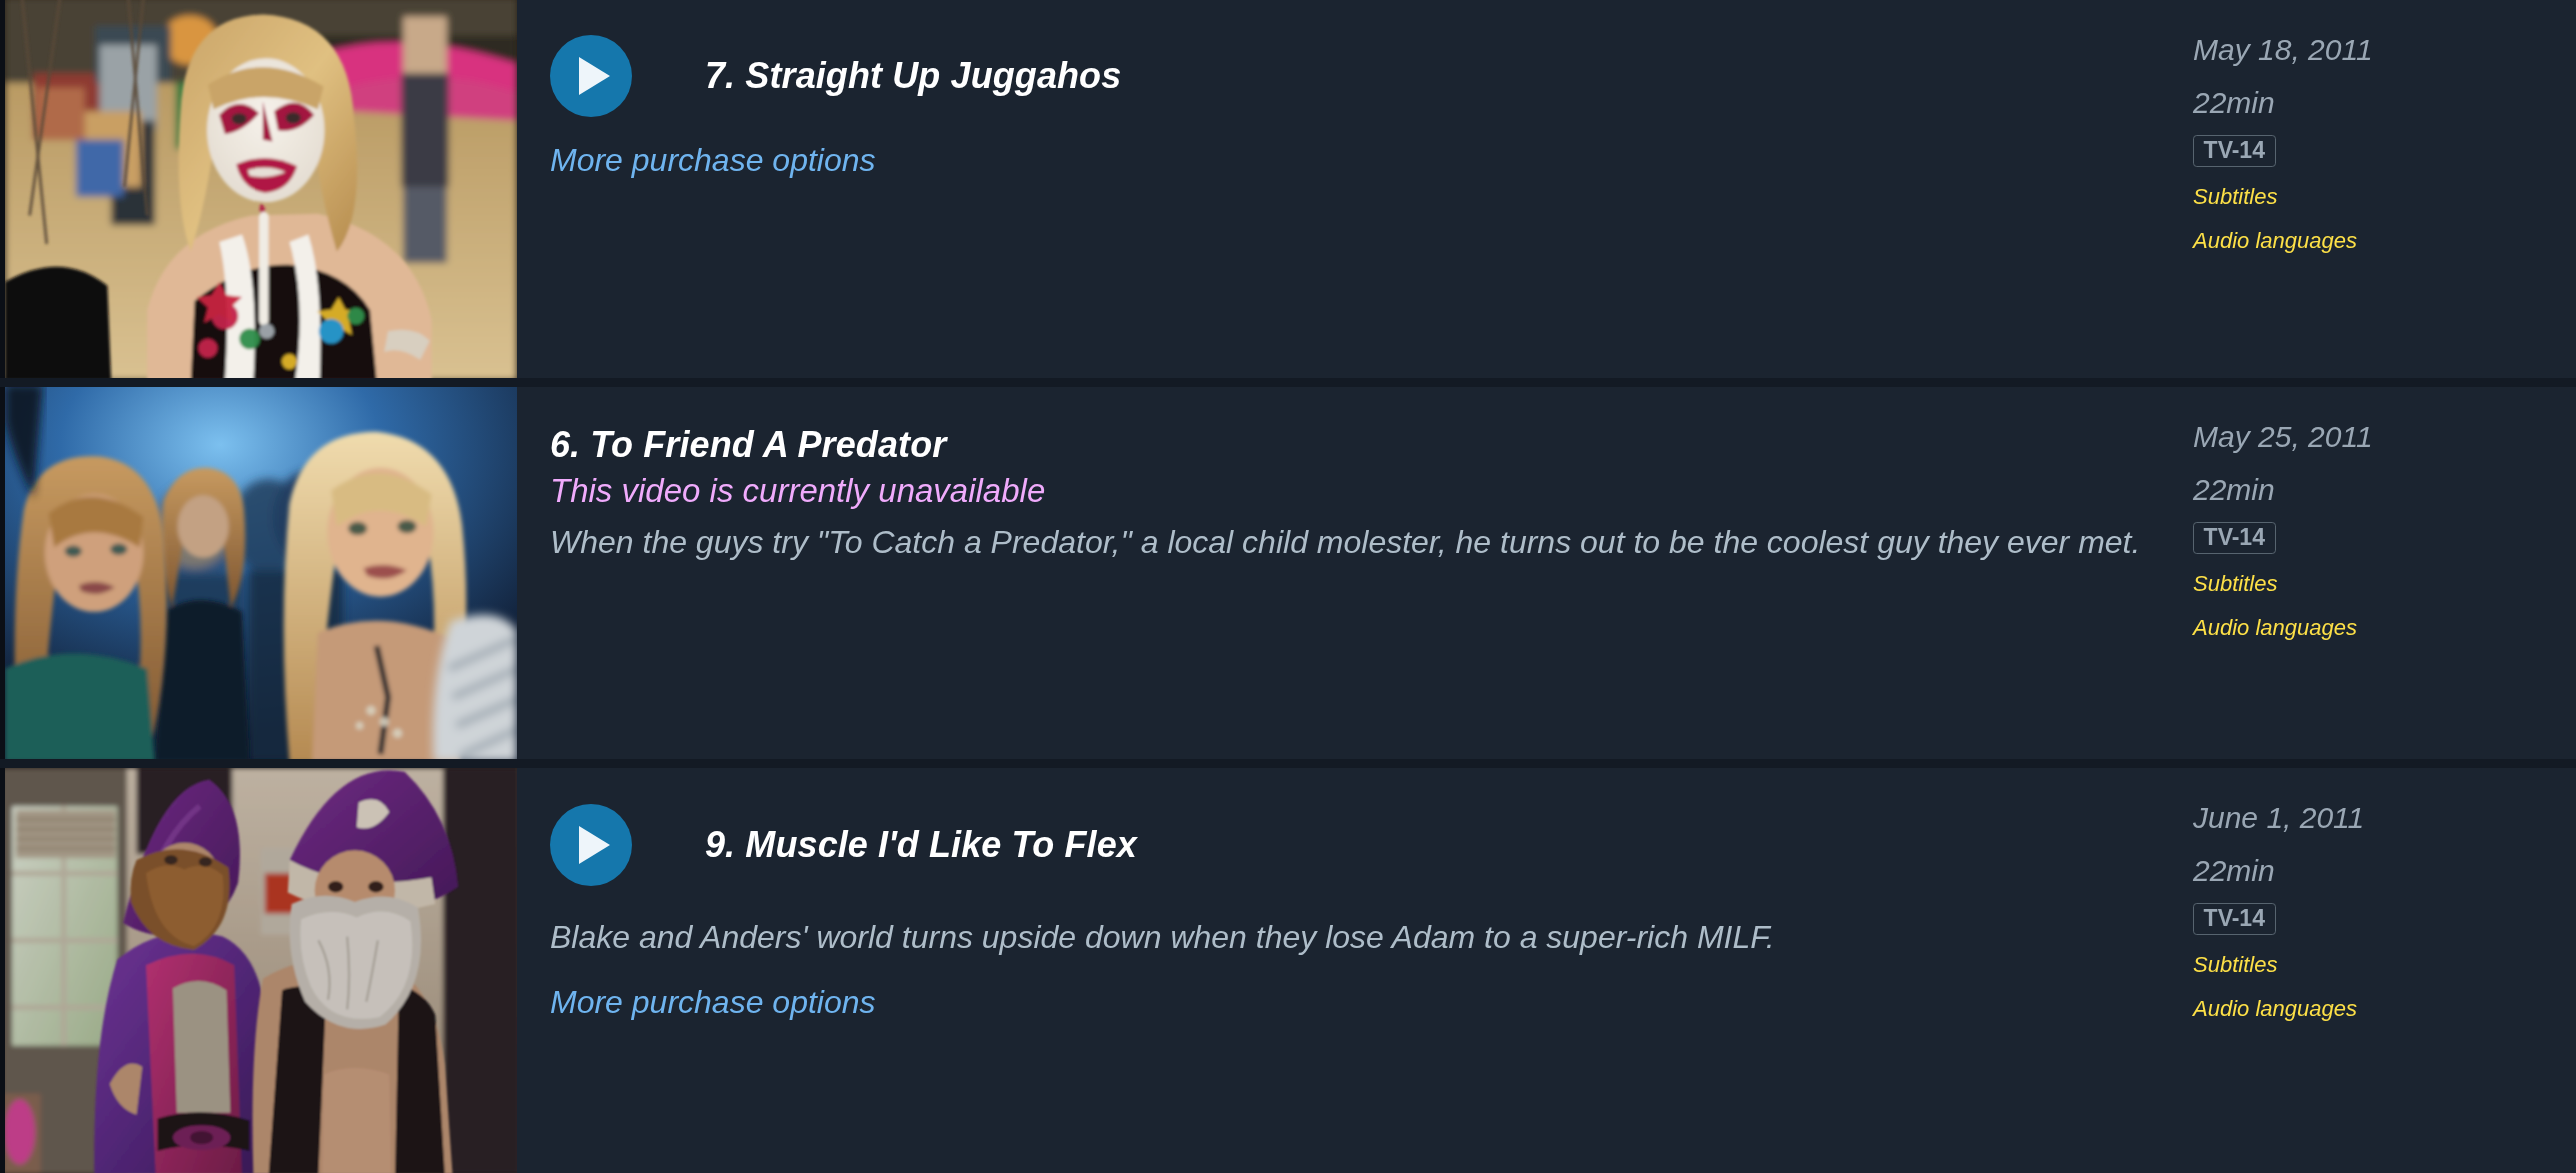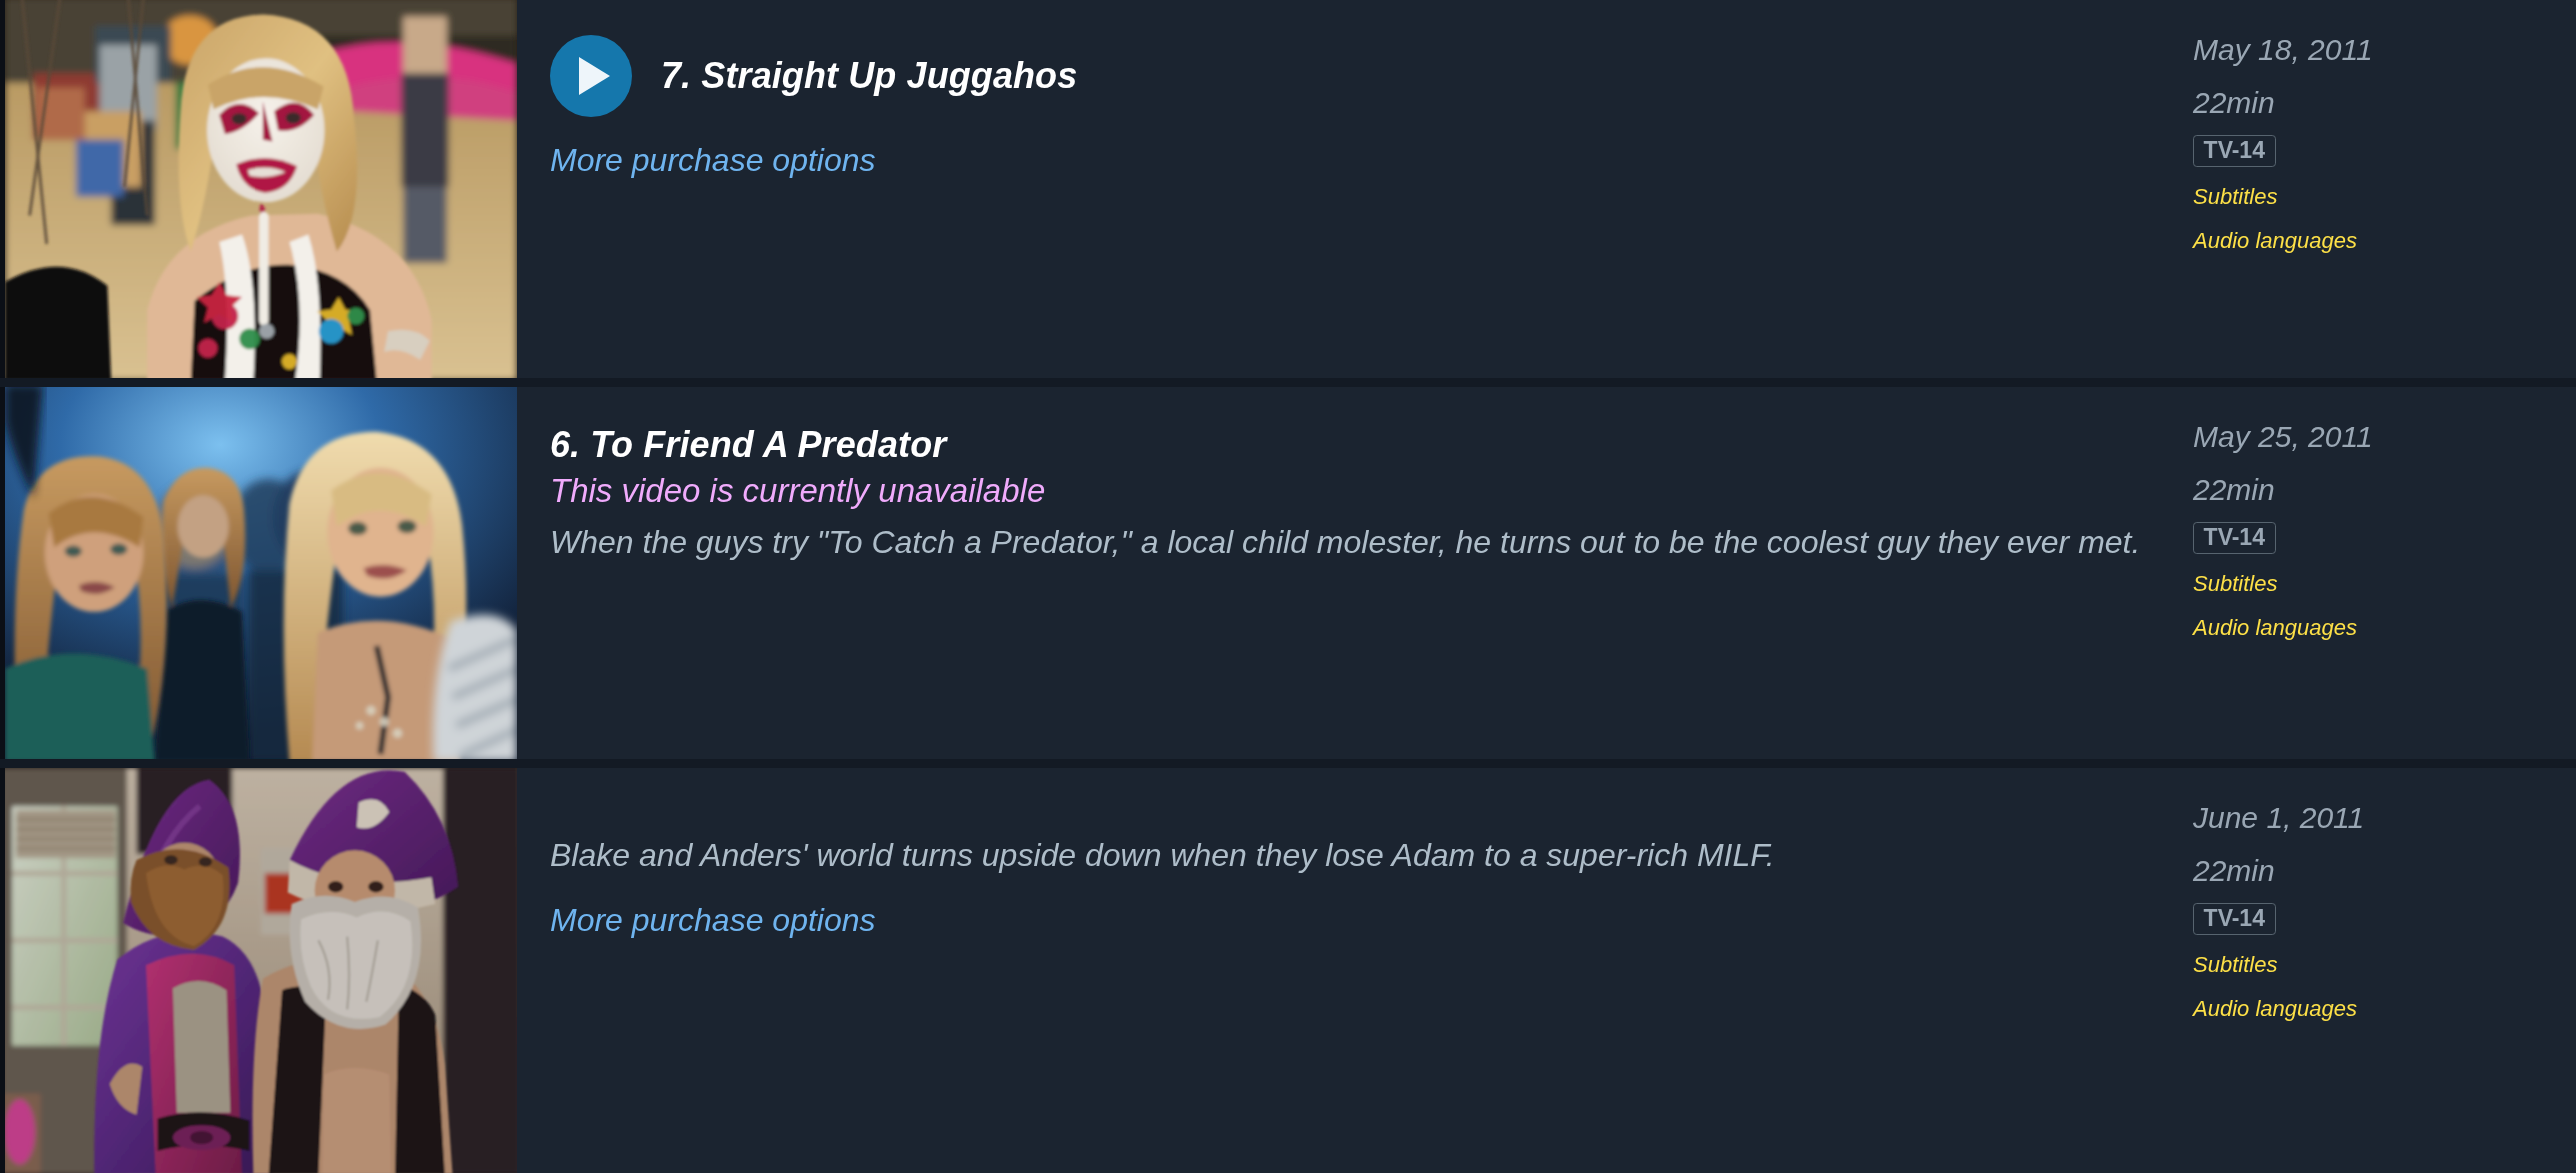--- a/index.html
+++ b/index.html
@@ -84,20 +84,21 @@
     margin-left: 7.7px;
   }
 
   .ep-title {
     font-style: italic;
     font-weight: 700;
     font-size: 36px;
     color: #ffffff;
     letter-spacing: 0.1px;
     white-space: nowrap;
+    margin-left: 44px;
   }
 
   .unavailable {
     font-style: italic;
     font-size: 33px;
     color: #f0abfc;
     margin-top: 5.7px;
   }
 
   .synopsis {
@@ -483,21 +484,26 @@
     <g stroke="#b6b0a4" stroke-width="2.5" opacity="0.8" fill="none">
       <path d="M330 180 q16 30 10 62"></path>
                   <path d="M360 176 q4 42 0 76"></path>
       <path d="M392 180 q-6 36 -12 64"></path>
     </g>
   </g>
   <rect x="0" y="0" width="540" height="424" fill="#1a0e12" opacity="0.14"></rect>
 </svg>
 </div>
         </div>
-        <div class="row-body"><div class="synopsis">Blake and Anders' world turns upside down when they lose Adam to a super-rich MILF.</div><a class="purchase-link">More purchase options</a></div>
+        <div class="row-body"><div class="title-line">
+            <button class="play-btn">
+              <span class="tri"></span>
+            </button>
+            <div class="ep-title">9. Muscle I'd Like To Flex</div>
+          </div><div class="synopsis">Blake and Anders' world turns upside down when they lose Adam to a super-rich MILF.</div><a class="purchase-link">More purchase options</a></div>
         <div class="meta-col">
           <div class="meta-date">June 1, 2011</div>
           <div class="meta-runtime">22min</div>
           <div class="meta-rating-wrap"><span class="meta-rating">TV-14</span></div>
           <a class="meta-link">Subtitles</a>
           <a class="meta-link">Audio languages</a>
         </div>
       </div>
     </div>
 </div>

